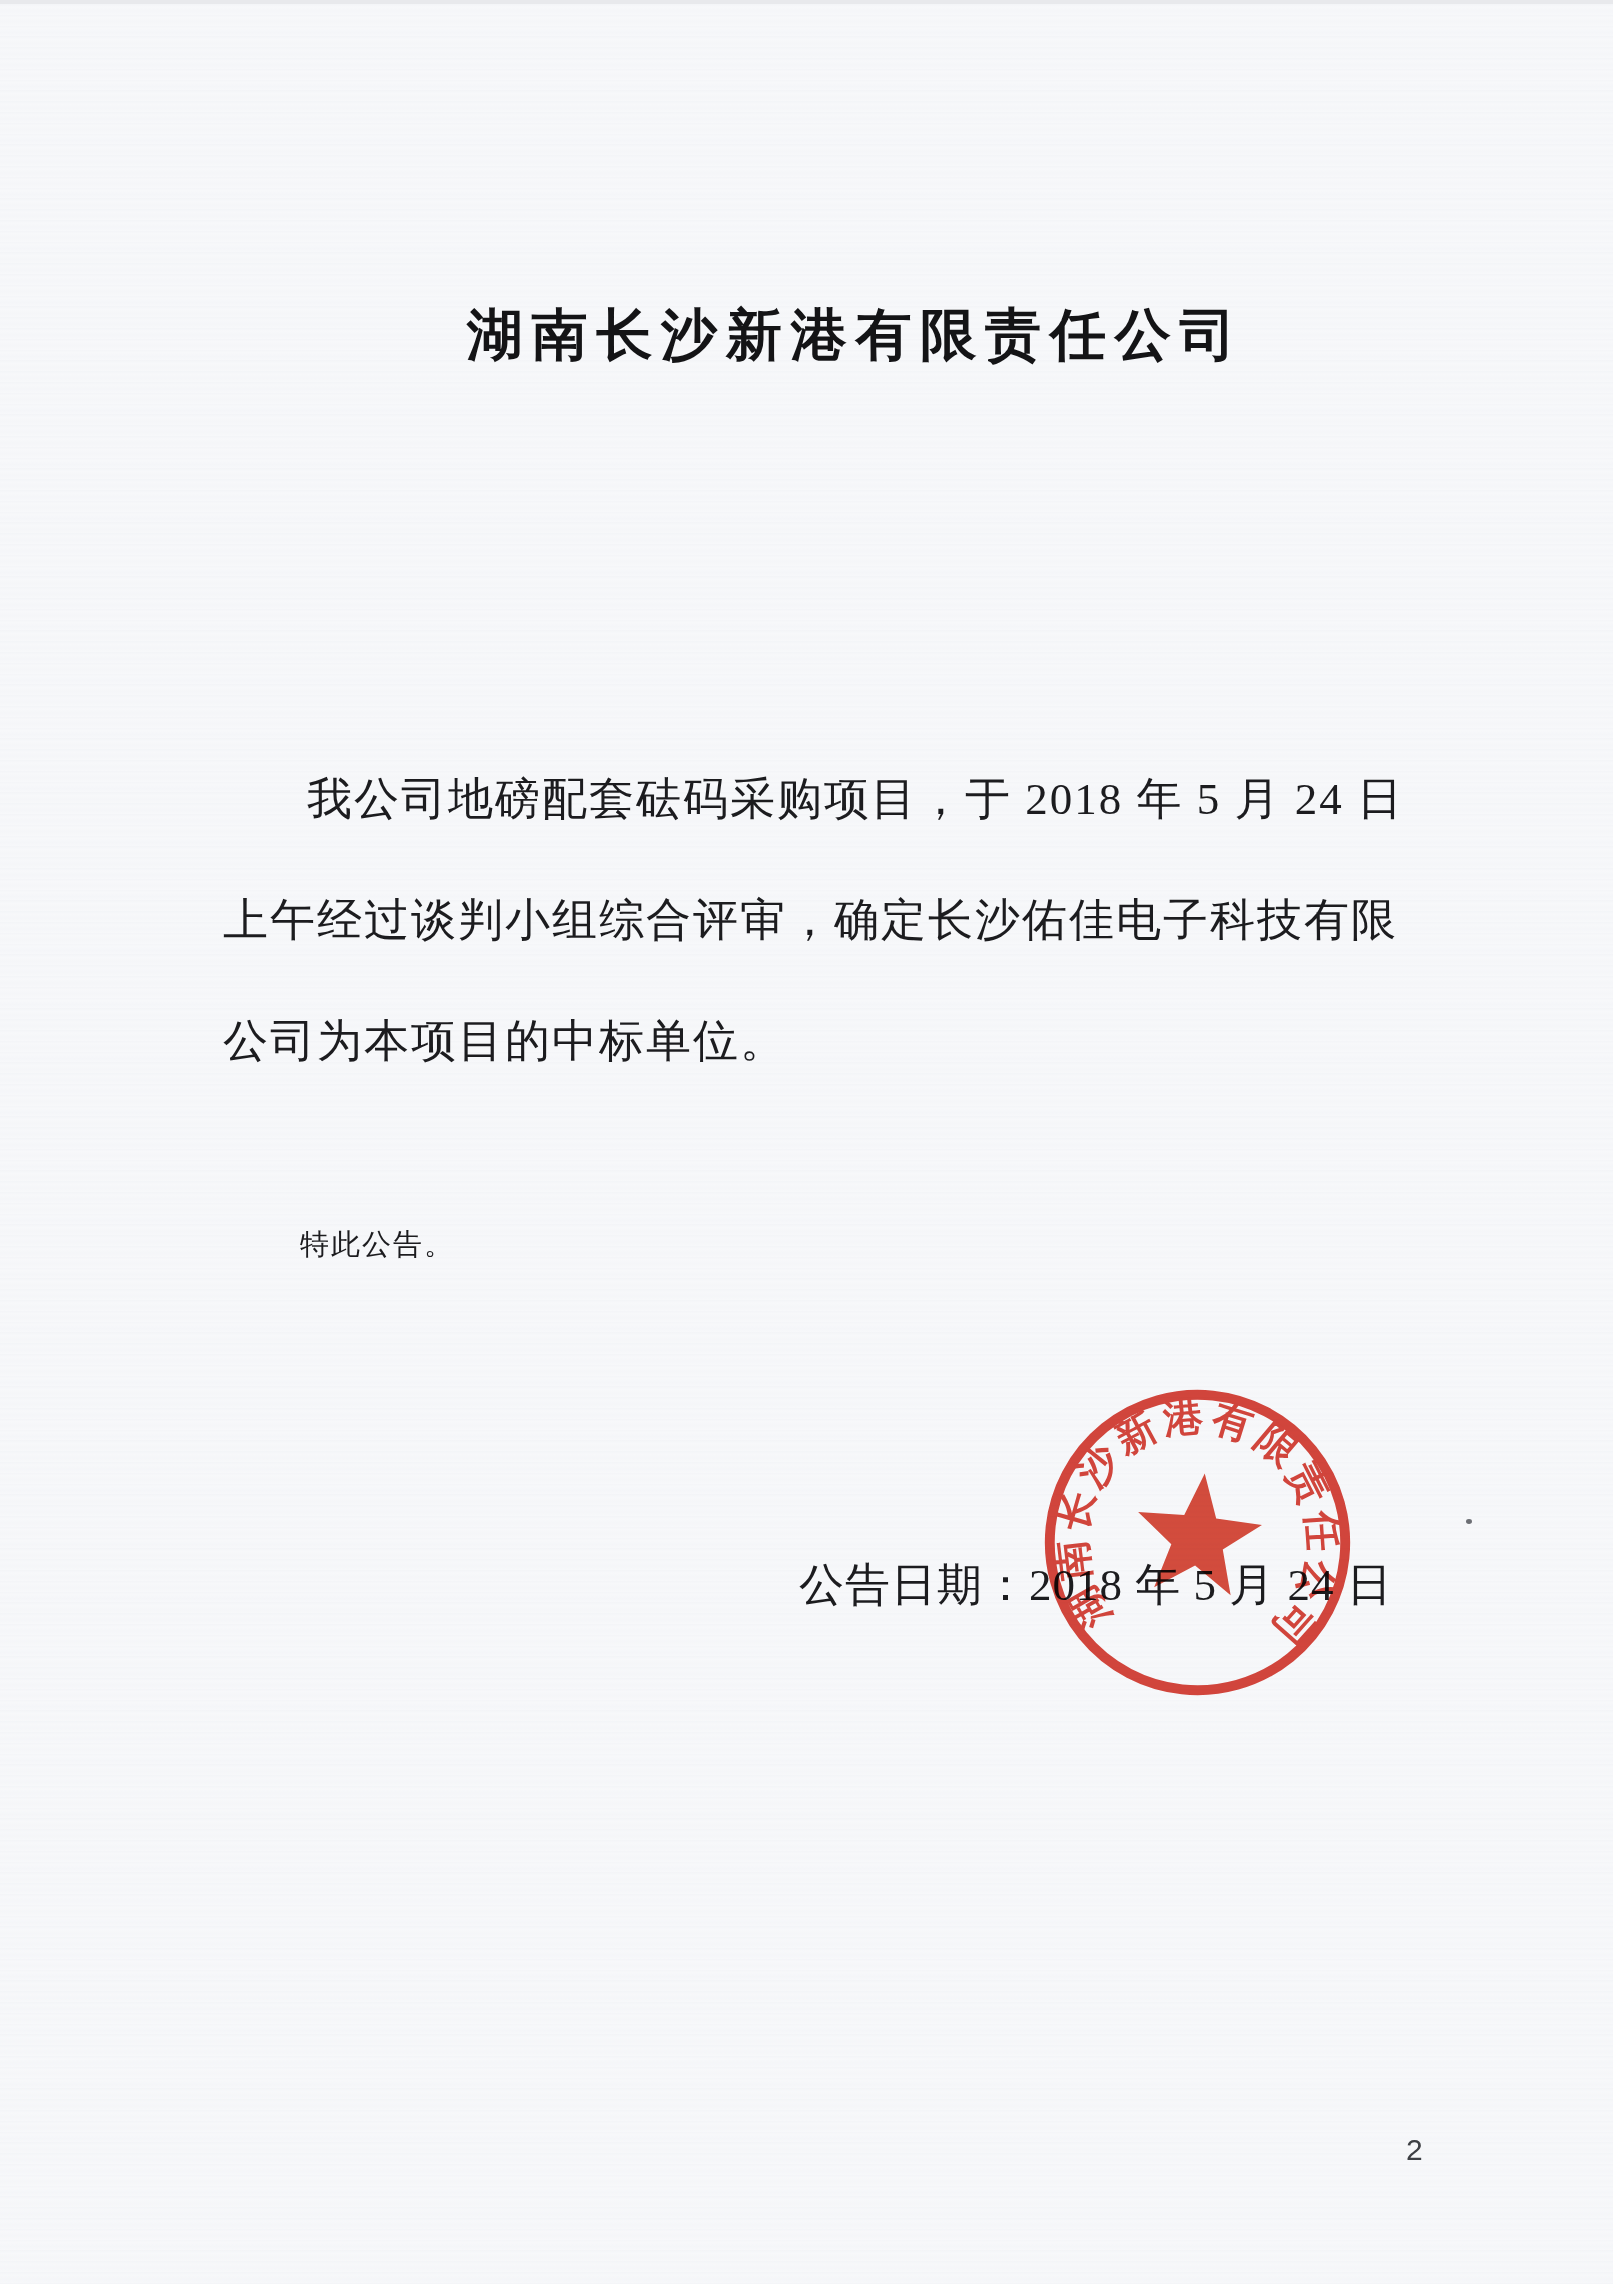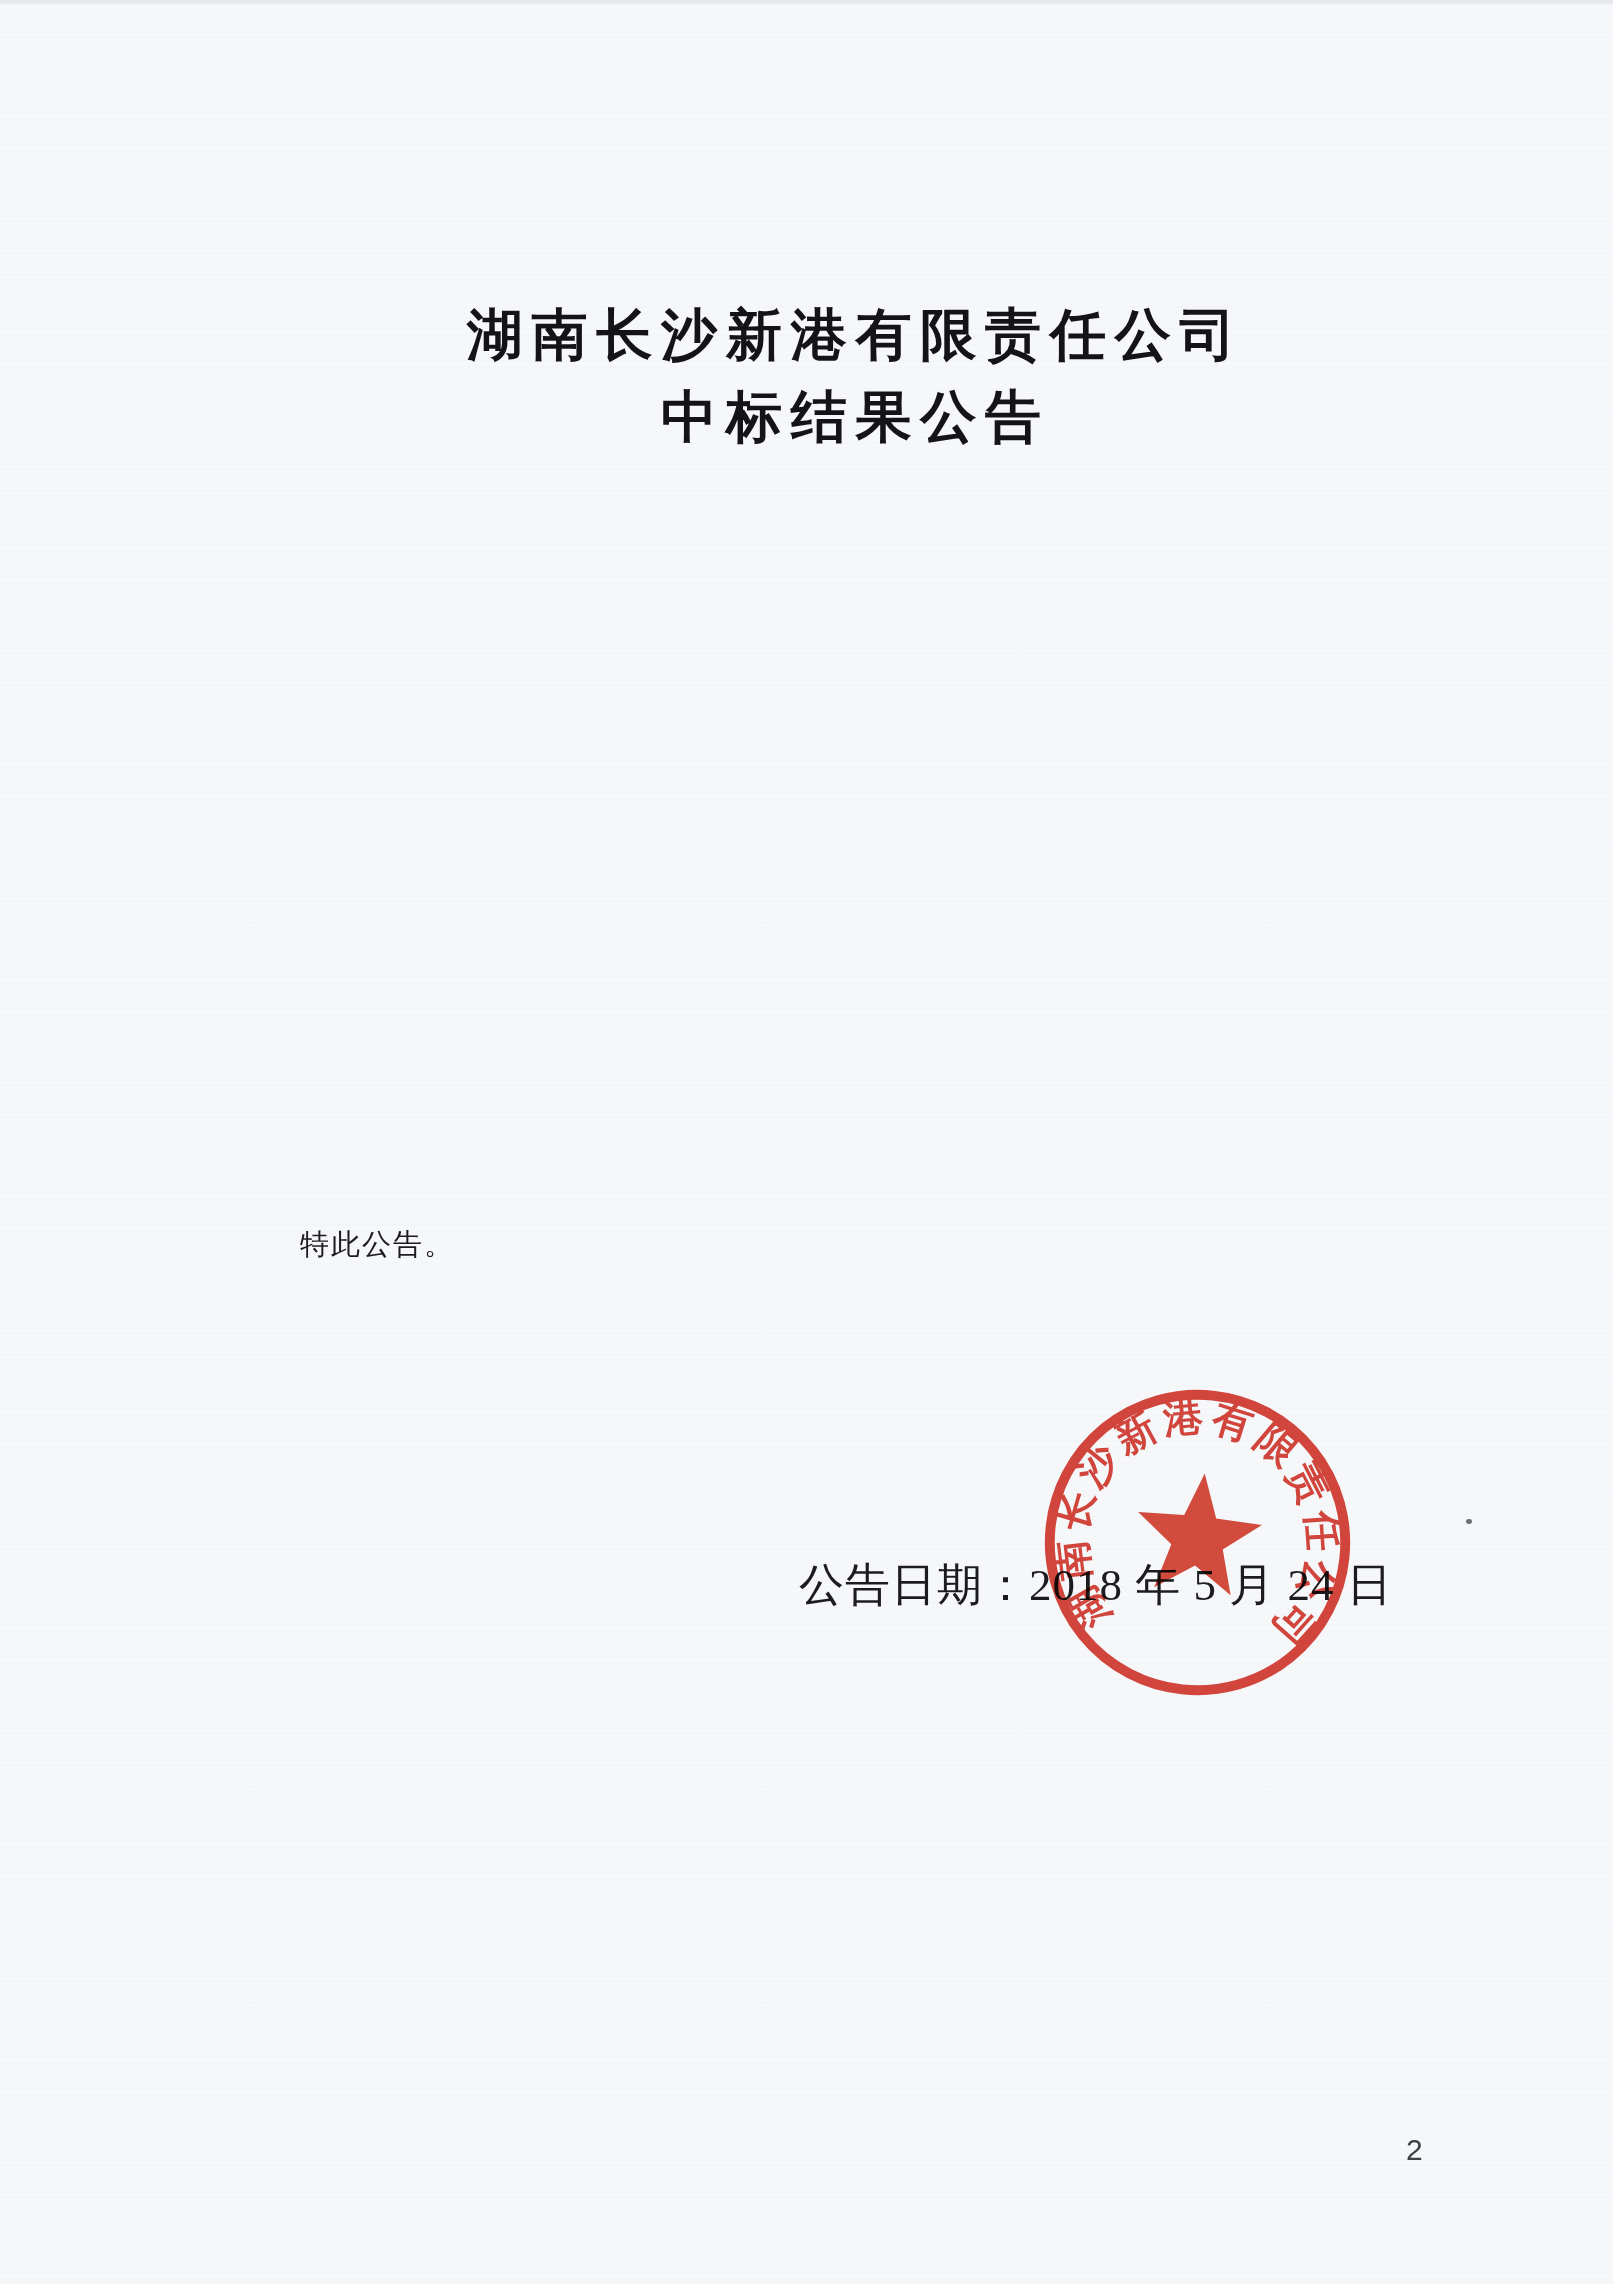--- a/index.html
+++ b/index.html
@@ -119,23 +119,27 @@
     opacity: 0.8;
   }
 </style>
 </head>
 <body>
 
 <div class="page">
 
   <div class="title-block">
     <div class="title-line">湖南长沙新港有限责任公司</div>
-    <div class="title-line">中标结果公告</div>
   </div>
 
+  <div class="body-block">
+    <div class="body-line indent">我公司地磅配套砝码采购项目，于 2018 年 5 月 24 日</div>
+    <div class="body-line">上午经过谈判小组综合评审，确定长沙佑佳电子科技有限</div>
+    <div class="body-line">公司为本项目的中标单位。</div>
+  </div>
 
   <div class="closing-line">特此公告。</div>
 
   <div class="date-line">公告日期：2018 年 5 月 24 日</div>
 
   <svg class="seal" viewBox="0 0 344 344">
     <circle cx="172" cy="172" r="149" fill="none" stroke="#d6392e" stroke-width="10"></circle>
     <polygon fill="#d7402f" transform="translate(172,168)" points="0,-66 16.2,-22.1 62.8,-20.4 26.1,8.4 38.8,53.4 0,27.4 -38.8,53.4 -26.1,8.4 -62.8,-20.4 -16.2,-22.1"></polygon>
     <defs>
       <path id="sealTextArc" d="M 85.4 244.6 A 113 113 0 1 1 258.6 244.6"></path>

